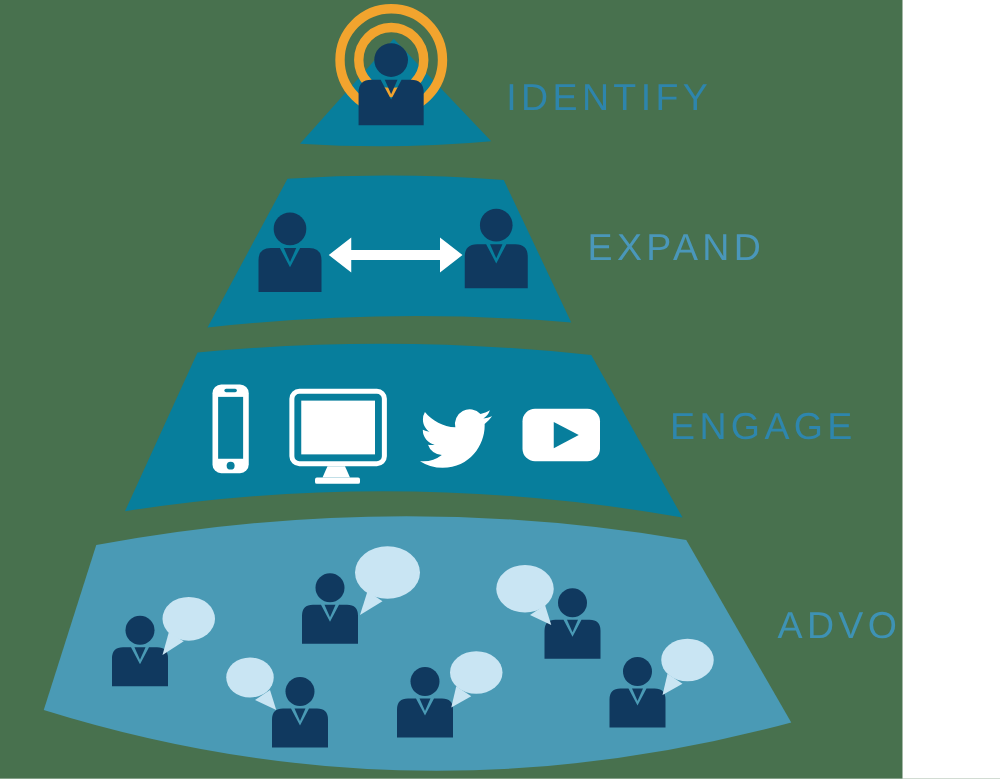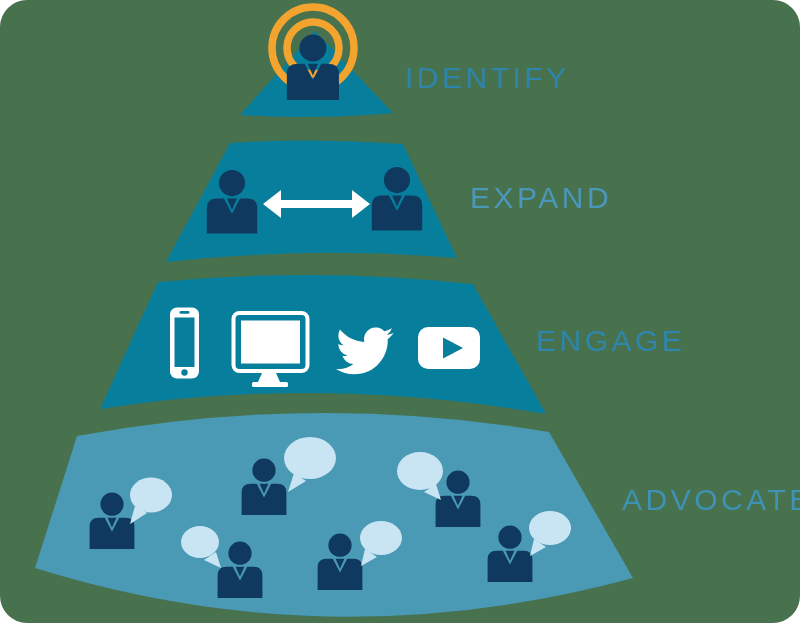--- a/index.html
+++ b/index.html
@@ -1,17 +1,17 @@
 <!DOCTYPE html>
 <html><head>
 <meta charset="utf-8">
 <style>
   html,body{margin:0;padding:0;}
   body{font-family:"Liberation Sans", sans-serif;}
-  .stage{position:relative;width:800px;height:623px;overflow:hidden;border-radius:27px;}
+  .stage{position:relative;width:722px;height:623px;overflow:hidden;}
   .stage svg{display:block;}
   text.tier-label{
     font-family:"Liberation Sans", sans-serif;
     font-size:30px;
     font-weight:400;
     letter-spacing:3.5px;
   }
 </style>
 </head>
 <body>

